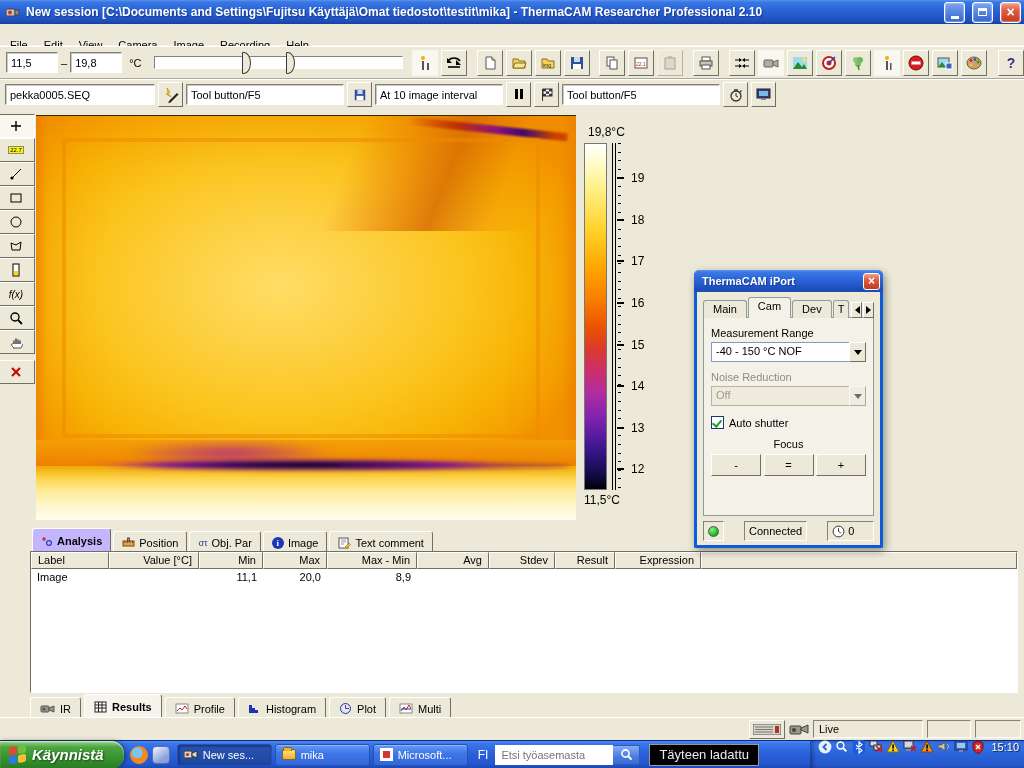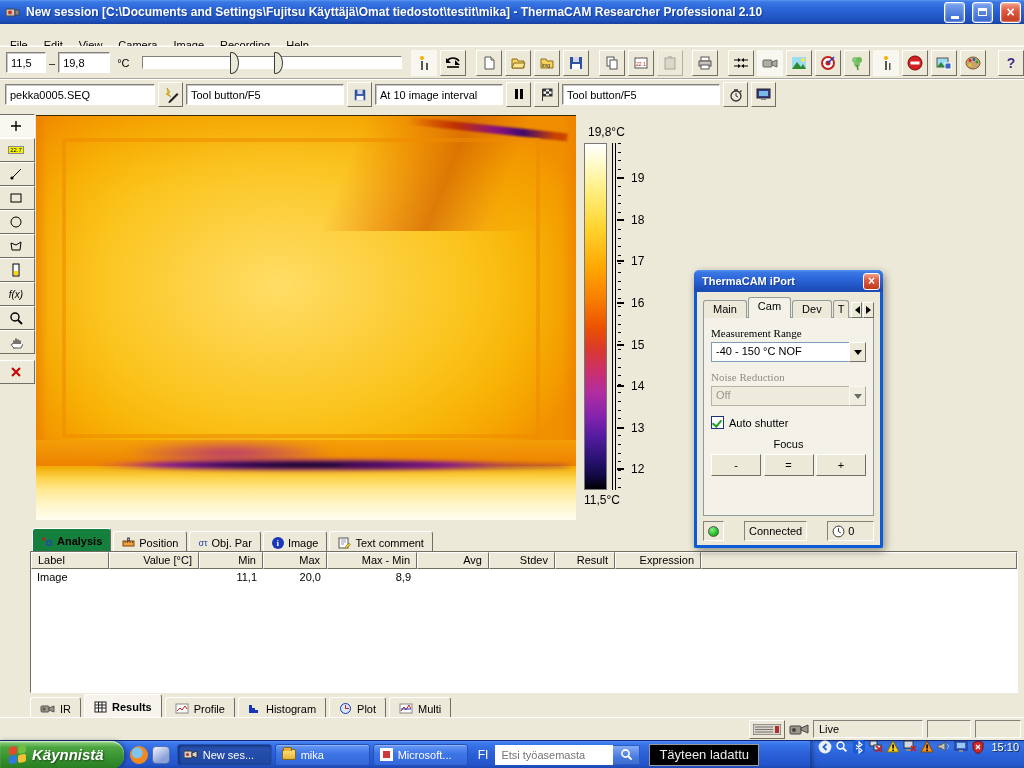--- a/index.html
+++ b/index.html
@@ -112,21 +112,21 @@
     background:linear-gradient(#f2a188,#dd5b43 40%,#c13b1e); }
   .iport-body { position:absolute; inset:22px 0 0 0; padding:5px 6px 4px; display:flex; flex-direction:column; }
   .iport-tabs { display:flex; align-items:flex-end; height:21px; position:relative; z-index:2; }
   .itab { height:18px; padding:2px 9px 0; background:#ece9d8; border:1px solid #919b9c; border-bottom:none;
     border-radius:3px 3px 0 0; margin-right:1px; white-space:nowrap; }
   .itab.active { height:21px; background:#f4f2e8; font-weight:normal; }
   .itab-spin { width:15px; height:16px; margin-left:1px; display:flex; align-items:center; justify-content:center; }
   .tri-l { width:0; height:0; border:4px solid transparent; border-right:5px solid #000; margin-left:-3px; }
   .tri-r { width:0; height:0; border:4px solid transparent; border-left:5px solid #000; margin-right:-3px; }
   .iport-page { flex:1; border:1px solid #919b9c; margin-top:-1px; background:#f4f2e8; padding:7px 7px 5px; }
-  .ip-label { margin:2px 0 3px;font-family:Liberation Serif, serif; }
+  .ip-label { margin:2px 0 3px; }
   .ip-label.gray { color:#8f8d82; }
   .combo { display:flex; height:20px; }
   .combo .val { flex:1; background:#fff; border:1px solid #7f9db9; border-right:none; padding:2px 4px; white-space:nowrap; overflow:hidden; }
   .combo .btn { width:17px; background:#ece9d8; border:1px solid; border-color:#fff #716f64 #716f64 #fff;
     display:flex; align-items:center; justify-content:center; }
   .combo.disabled .val { background:#eeebdd; color:#9a988c; border-color:#b8b4a4; }
   .combo.disabled .btn { opacity:.55; }
   .tri-d { width:0; height:0; border:4px solid transparent; border-top:5px solid #000; margin-top:4px; }
   .chkrow { display:flex; align-items:center; gap:5px; margin:10px 0 8px; }
   .chk { width:13px; height:13px; background:#fff; border:1px solid #1c3280; position:relative; }
@@ -138,21 +138,21 @@
   .focus-btn { width:50px; height:22px; display:flex; align-items:center; justify-content:center; }
   .iport-status { height:20px; margin-top:5px; display:flex; gap:20px; }
   .ips-cell { border:1px solid; border-color:#848278 #fff #fff #848278; background:#ece9d8;
     display:flex; align-items:center; padding:0 4px; gap:3px; }
   .led { width:11px; height:11px; border-radius:50%; background:radial-gradient(circle at 35% 30%, #8af08a, #22c122 60%, #0f7a0f); border:1px solid #555; }
 
   
   .atabs { position:absolute; left:32px; top:528px; display:flex; align-items:flex-end; z-index:2; }
   .atab { height:20px; padding:2px 8px 0; background:#ece9d8; border:1px solid; border-color:#fff #716f64 #716f64 #fff;
     border-bottom:none; border-radius:3px 3px 0 0; margin-right:2px; display:flex; align-items:center; gap:4px; }
-  .atab.active { height:23px; font-weight:bold; background:#15803d; }
+  .atab.active { height:23px; font-weight:bold; background:#c4b5fd; }
   .table-area { position:absolute; left:30px; top:551px; width:988px; height:142px; background:#fff;
     border:1px solid; border-color:#716f64 #fff #fff #716f64; overflow:hidden; }
   .tgrid { display:grid; grid-template-columns:78px 90px 64px 64px 90px 72px 66px 60px 86px 1fr; }
   .th { height:17px; background:#ece9d8; border:1px solid; border-color:#fff #716f64 #716f64 #fff;
     padding:1px 6px; text-align:right; white-space:nowrap; overflow:hidden; }
   .th.l { text-align:left; }
   .td { height:17px; padding:2px 6px; text-align:right; white-space:nowrap; }
   .td.l { text-align:left; }
 
   
@@ -232,21 +232,21 @@
     <span class="menu-item">File</span>
     <span class="menu-item">Edit</span>
     <span class="menu-item">View</span>
     <span class="menu-item">Camera</span>
     <span class="menu-item">Image</span>
     <span class="menu-item">Recording</span>
     <span class="menu-item">Help</span>
   </div>
 
   <div class="tb tb1">
-    <input class="field sunken" style="width: 40px;" value="11,5">
+    <input class="field sunken" style="width: 52px;" value="11,5">
     <span>–</span>
     <input class="field sunken" style="width: 52px;" value="19,8">
     <span style="margin:0 4px">°C</span>
     <span class="slider">
       <span class="slider-track"></span>
       <span class="slider-handle" style="left:88px"></span>
       <span class="slider-handle" style="left:132px"></span>
     </span>
     <span class="tbtn tog">
       <svg width="14" height="16" viewBox="0 0 14 16">

